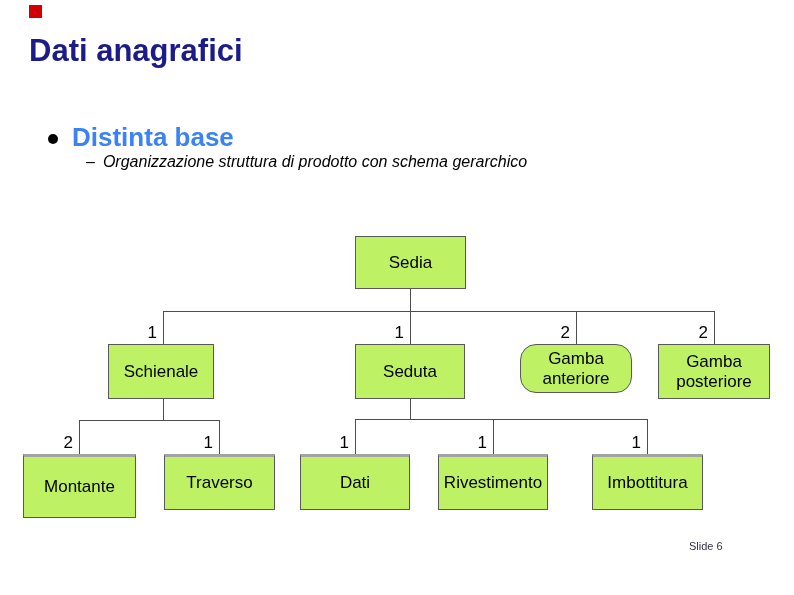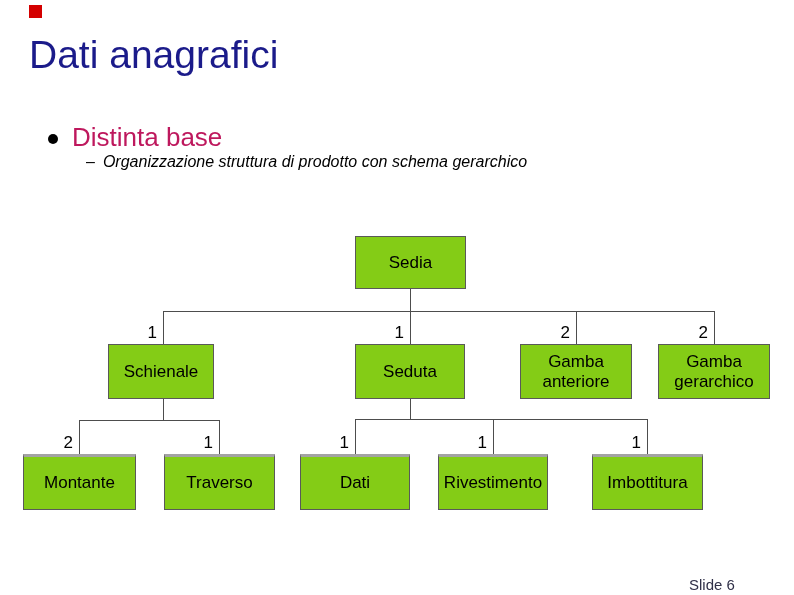--- a/index.html
+++ b/index.html
@@ -14,78 +14,79 @@
   .red-marker {
     position: absolute;
     left: 29px; top: 5px;
     width: 13px; height: 13px;
     background: #d40000;
   }
   .slide-title {
     position: absolute;
     left: 29px; top: 33px;
     margin: 0;
-    font-size: 39px;
-    font-weight: normal;
+    font-size: 31px;
+    font-weight: bold;
     color: #1b1b8a;
     letter-spacing: 0px;
   }
   .bullet-dot {
     position: absolute;
     left: 48px; top: 134px;
     width: 10px; height: 10px;
     border-radius: 50%;
     background: #000000;
   }
   .bullet-text {
     position: absolute;
     left: 72px; top: 122px;
     font-size: 26px;
-    color: #be185d;
+    color: #3b82f6;
+    font-weight: bold;
   }
   .sub-bullet {
     position: absolute;
     left: 86px; top: 153px;
     font-size: 16px;
     font-style: italic;
     color: #000000;
     white-space: nowrap;
   }
   .sub-bullet .dash { margin-right: 8px; font-style: normal; }
   .connectors {
     position: absolute;
     left: 0; top: 0;
     width: 794px; height: 595px;
   }
   .node {
     position: absolute;
     box-sizing: border-box;
-    background: #84cc16;
+    background: #bef264;
     border: 1px solid #595959;
     display: flex;
     align-items: center;
     justify-content: center;
     text-align: center;
     font-size: 17px;
     line-height: 20px;
     color: #000000;
     padding: 2px;
   }
   .node.thick-top { border-top: 3px solid #a3a3a3; }
   .qty {
     position: absolute;
     width: 30px;
     text-align: right;
     font-size: 17px;
     color: #000000;
   }
   .slide-footer {
     position: absolute;
-    left: 689px; top: 576px;
-    font-size: 15px;
+    left: 689px; top: 540px;
+    font-size: 11px;
     color: #303048;
   }
 </style>
 </head>
 <body>
 
 <div class="slide">
 
   <div class="red-marker"></div>
 
@@ -110,28 +111,28 @@
   <div class="node" style="left:355px; top:236px; width:111px; height:53px;">
     <span>Sedia</span>
   </div>
 
   <div class="node" style="left:108px; top:344px; width:106px; height:55px;">
     <span>Schienale</span>
   </div>
   <div class="node" style="left:355px; top:344px; width:110px; height:55px;">
     <span>Seduta</span>
   </div>
-  <div class="node" style="left:520px; top:344px; width:112px; height:55px;">
+  <div class="node" style="left:520px; top:344px; width:112px; height:49px;border-radius:16px;">
     <span>Gamba anteriore</span>
   </div>
   <div class="node" style="left:658px; top:344px; width:112px; height:55px;">
-    <span>Gamba gerarchico</span>
+    <span>Gamba posteriore</span>
   </div>
 
-  <div class="node thick-top" style="left:23px; top:454px; width:113px; height:56px;">
+  <div class="node thick-top" style="left:23px; top:454px; width:113px; height:64px;">
     <span>Montante</span>
   </div>
   <div class="node thick-top" style="left:164px; top:454px; width:111px; height:56px;">
     <span>Traverso</span>
   </div>
   <div class="node thick-top" style="left:300px; top:454px; width:110px; height:56px;">
     <span>Dati</span>
   </div>
   <div class="node thick-top" style="left:438px; top:454px; width:110px; height:56px;">
     <span>Rivestimento</span>

